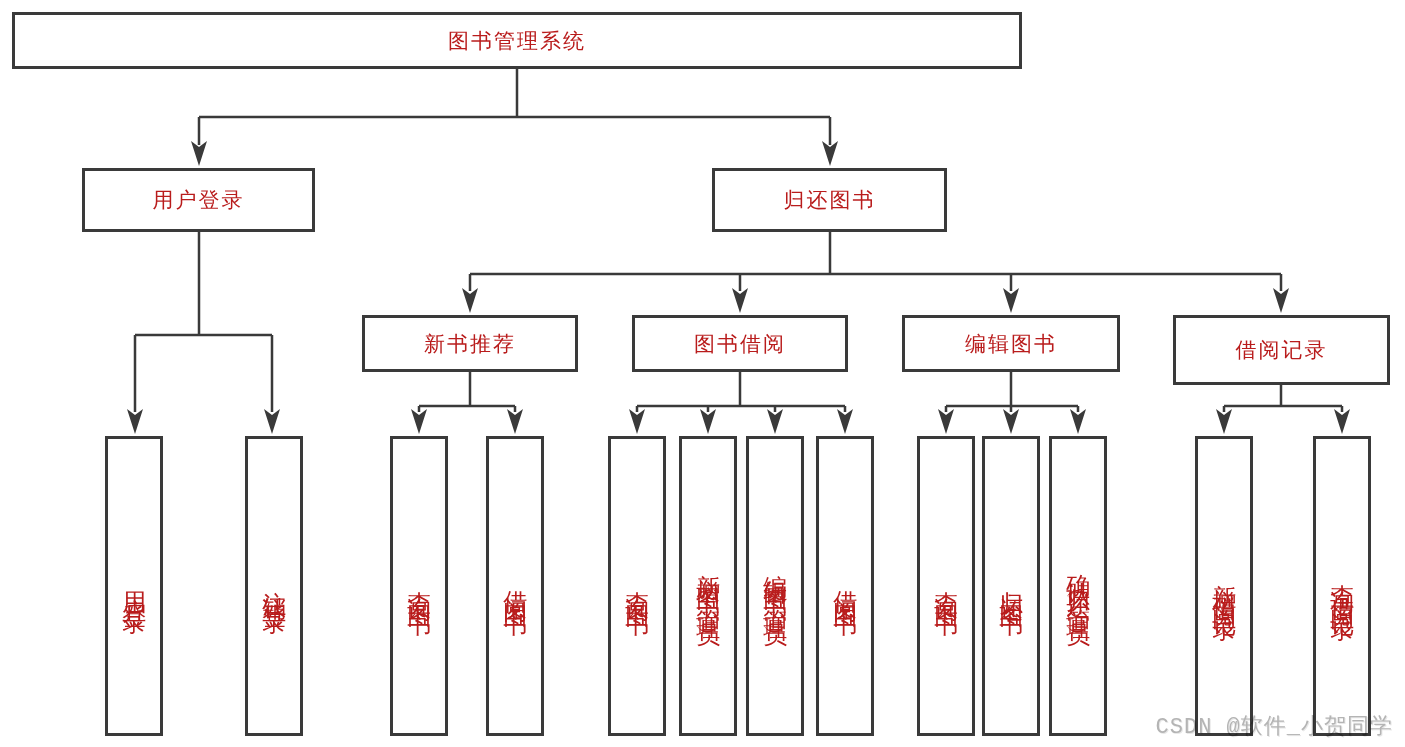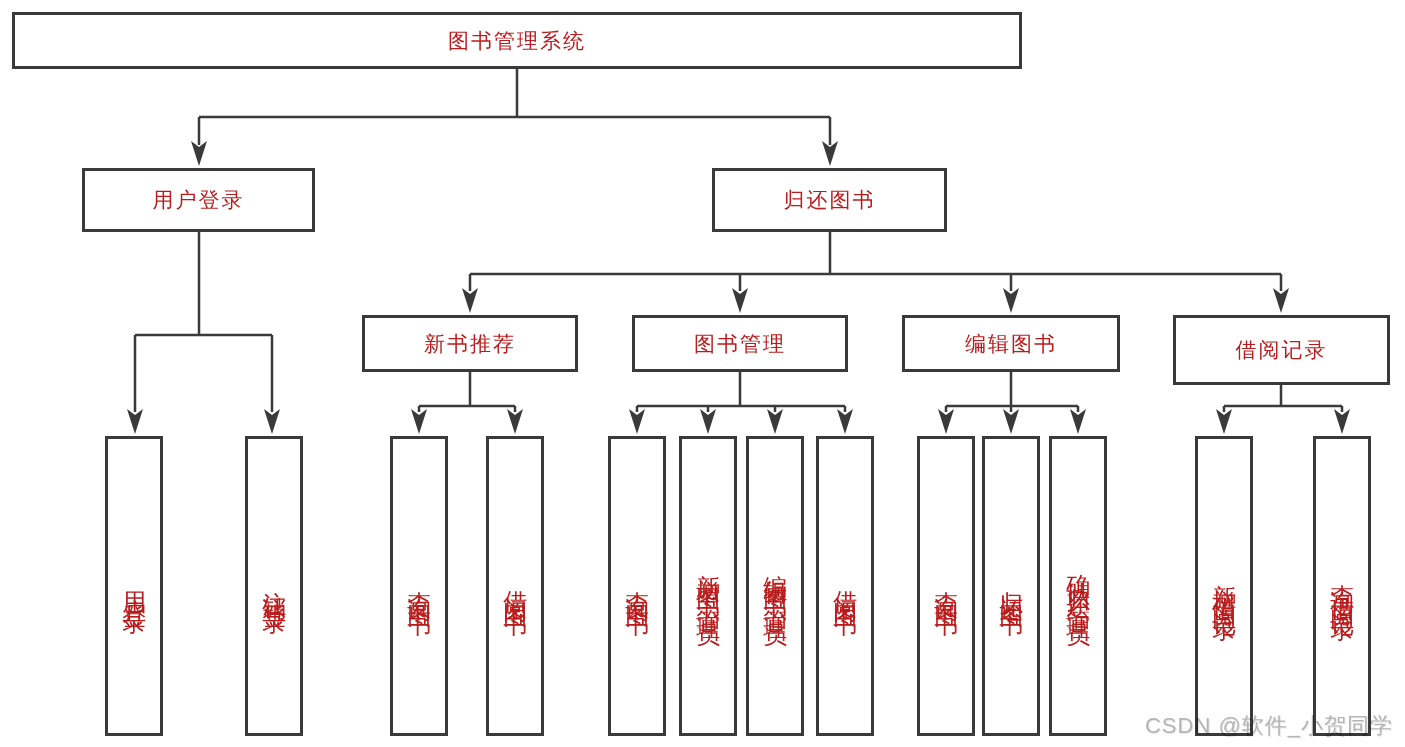--- a/index.html
+++ b/index.html
@@ -49,20 +49,21 @@
     position: absolute;
     right: 12px;
     bottom: 6px;
     font-size: 22px;
     color: #b4b4b4;
     letter-spacing: 1px;
     z-index: 3;
     mix-blend-mode: multiply;
     text-shadow: 1px 1px 0 #e8e8e8;
     white-space: nowrap;
+    font-family: Liberation Mono, monospace;
   }
 </style>
 </head>
 <body>
 
 <div class="canvas">
 
   <svg class="wires" width="1405" height="747" viewBox="0 0 1405 747">
     <g stroke="#3a3a3a" stroke-width="2.5" fill="none">
       <path d="M517 69 V117 M199 117 H830 M199 117 V145 M830 117 V145"></path>
@@ -104,21 +105,21 @@
     <span class="h-label">用户登录</span>
   </div>
   <div class="node" style="left:712px;top:168px;width:235px;height:64px">
     <span class="h-label">归还图书</span>
   </div>
 
   <div class="node" style="left:362px;top:315px;width:216px;height:57px">
     <span class="h-label">新书推荐</span>
   </div>
   <div class="node" style="left:632px;top:315px;width:216px;height:57px">
-    <span class="h-label">图书管理</span>
+    <span class="h-label">图书借阅</span>
   </div>
   <div class="node" style="left:902px;top:315px;width:218px;height:57px">
     <span class="h-label">编辑图书</span>
   </div>
   <div class="node" style="left:1173px;top:315px;width:217px;height:70px">
     <span class="h-label">借阅记录</span>
   </div>
 
   <div class="node" style="left:105px;top:436px;width:58px;height:300px">
     <span class="v-label">用户登录</span>

